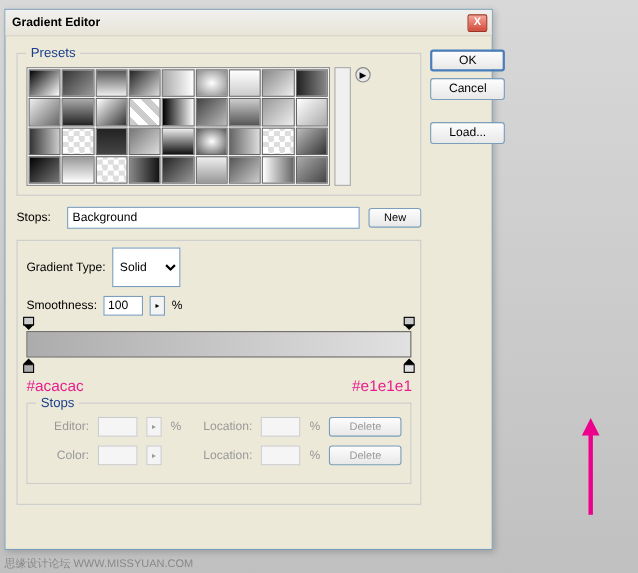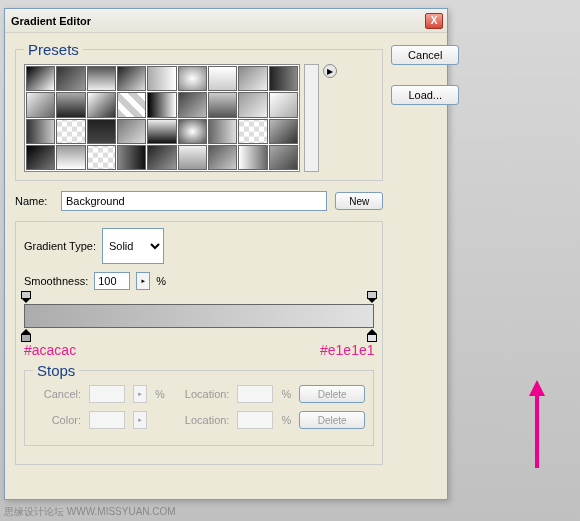--- a/index.html
+++ b/index.html
@@ -9,21 +9,21 @@
 .titlebar .title{font-weight:bold;flex:1;padding-left:2px}
 .close-btn{width:18px;height:16px;background:linear-gradient(to bottom,#f5a59a,#d4493a);border:1px solid #a03020;border-radius:2px;display:flex;align-items:center;justify-content:center;color:#fff;font-weight:bold;font-size:10px;cursor:pointer}
 .body{padding:8px 10px;display:flex;gap:8px}
 .left-col{flex:1}
 .right-col{width:70px;padding-top:4px}
 .btn{width:68px;height:20px;margin-bottom:6px;background:linear-gradient(to bottom,#fdfdfd,#e8e8e8);border:1px solid #7b9ebd;border-radius:3px;font-size:11px;cursor:pointer;display:flex;align-items:center;justify-content:center;font-family:inherit}
 .btn.default{border:2px solid #4a7ebb}
 .btn.small{width:66px;height:18px;font-size:10px;margin:0}
 .btn.disabled{color:#999}
 fieldset{border:1px solid #ccc;padding:6px 8px 8px;margin-bottom:10px}
-legend{color:#1a3e8c;padding:0 4px;font-size:15px}
+legend{color:#1a3e8c;padding:0 4px;font-size:12px}
 .presets-grid{width:276px;height:108px;background:#fff;border:1px solid #888;display:grid;grid-template-columns:repeat(9,1fr);grid-template-rows:repeat(4,1fr);gap:1px;padding:1px;position:relative}
 .swatch{background:linear-gradient(to bottom,#888,#ccc);border:1px solid #666}
 .presets-wrap{display:flex;gap:4px;align-items:flex-start}
 .scrollbar{width:15px;height:108px;background:#f0f0f0;border:1px solid #aaa;position:relative}
 .arrow-btn{width:14px;height:14px;background:#e8e8e8;border:1px solid #888;border-radius:50%;display:flex;align-items:center;justify-content:center;font-size:8px;cursor:pointer;margin-left:4px;margin-bottom:4px}
 .name-row{display:flex;align-items:center;gap:8px;margin-bottom:10px}
 .name-row label{width:38px}
 .name-input{flex:1;height:20px;border:1px solid #7b9ebd;padding:0 4px;font-family:inherit;font-size:11px;background:#fff}
 .grad-type-row{display:flex;align-items:center;gap:6px;margin-bottom:8px}
 select{height:36px;border:1px solid #7b9ebd;font-family:inherit;font-size:11px;background:#fff;padding:0 2px}
@@ -105,21 +105,21 @@
               <div class="swatch" style="background:linear-gradient(to right,#fff,#666)"></div>
               <div class="swatch" style="background:linear-gradient(135deg,#aaa,#444)"></div>
             </div>
             <div class="scrollbar"></div>
           </div>
           <div class="arrow-btn">▶</div>
         </div>
       </fieldset>
 
       <div class="name-row">
-        <label>Name:</label>
+        <label>Stops:</label>
         <input class="name-input" value="Background" style="">
         <button class="btn small" style="width:48px">New</button>
       </div>
 
       <fieldset>
         <div class="grad-type-row">
           <label>Gradient Type:</label>
           <select style="width:62px">
             <option>Solid</option>
           </select>
@@ -148,21 +148,21 @@
           <div class="stop bot" style="right:-3px">
               <div class="stop-shape"></div>
               <div class="stop-sq" style="background:#e1e1e1"></div>
             </div>
         </div>
 
         <div class="stops-section">
           <fieldset>
             <legend>Stops</legend>
             <div class="stops-row">
-              <label style="width:48px;text-align:right">Cancel:</label>
+              <label style="width:48px;text-align:right">Editor:</label>
               <input class="loc-input" disabled="" style="">
               <div class="spinner" style="border-color:#ccc">▸</div>
               <span>%</span>
               <label style="margin-left:12px">Location:</label>
               <input class="loc-input" disabled="" style="">
               <span>%</span>
               <button class="btn small disabled" style="margin-left:auto">Delete</button>
             </div>
             <div class="stops-row">
               <label style="width:48px;text-align:right">Color:</label>
@@ -173,20 +173,21 @@
               <input class="loc-input" disabled="" style="">
               <span>%</span>
               <button class="btn small disabled" style="margin-left:auto">Delete</button>
             </div>
           </fieldset>
         </div>
       </fieldset>
     </div>
 
     <div class="right-col">
+      <button class="btn default">OK</button>
       <button class="btn">Cancel</button>
       <div style="height:14px"></div>
       <button class="btn">Load...</button>
     </div>
   </div>
 </div>
 
 <div class="hex-label hex-left">#acacac</div>
 <div class="hex-label hex-right">#e1e1e1</div>
 

